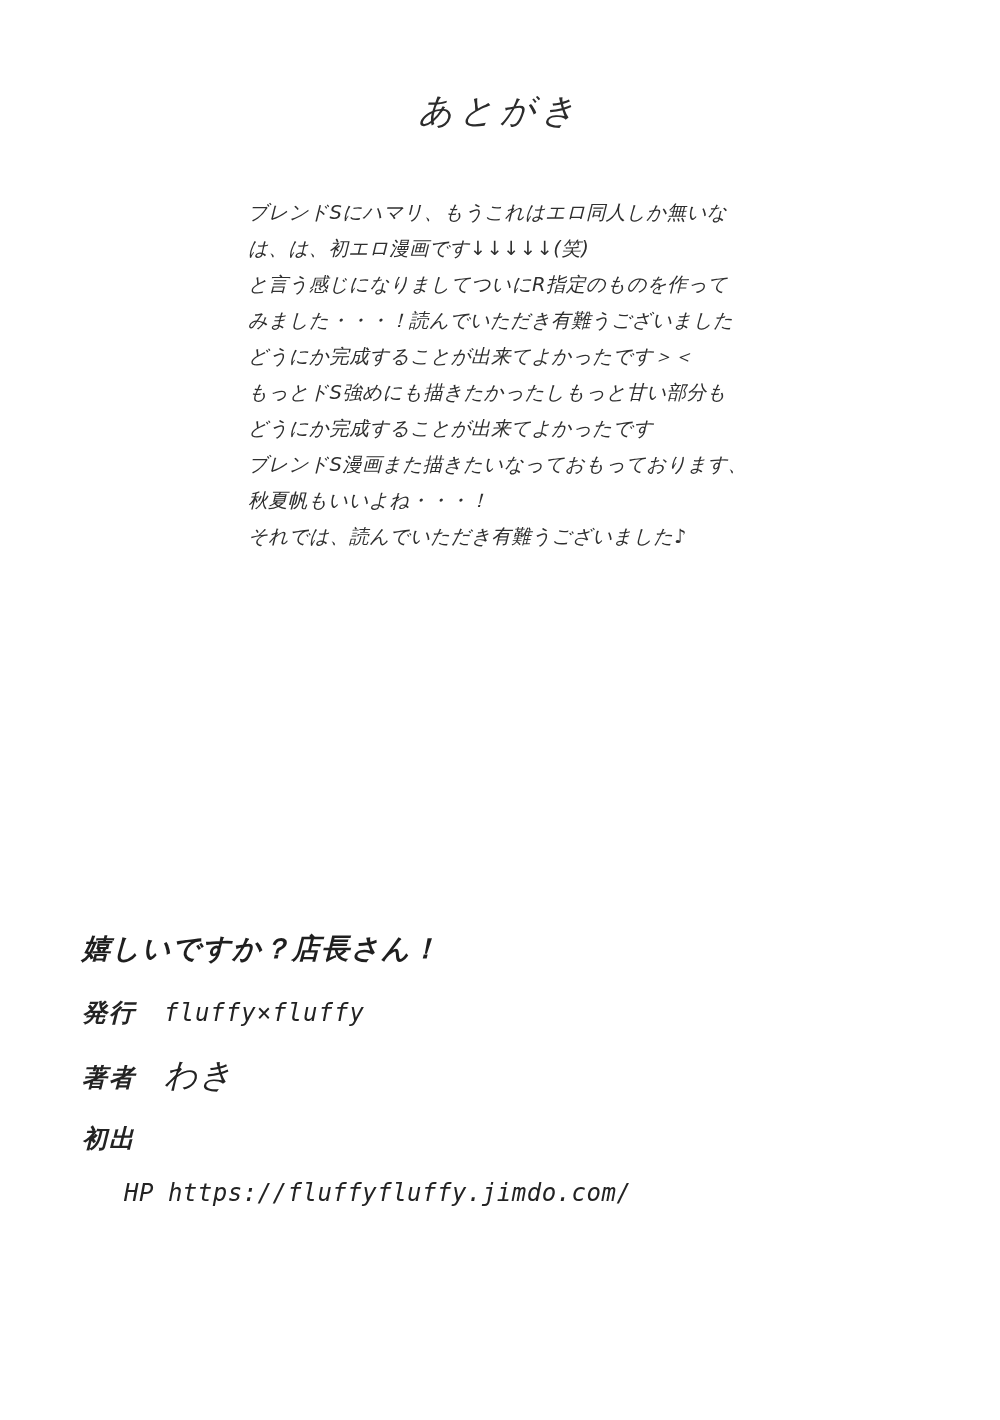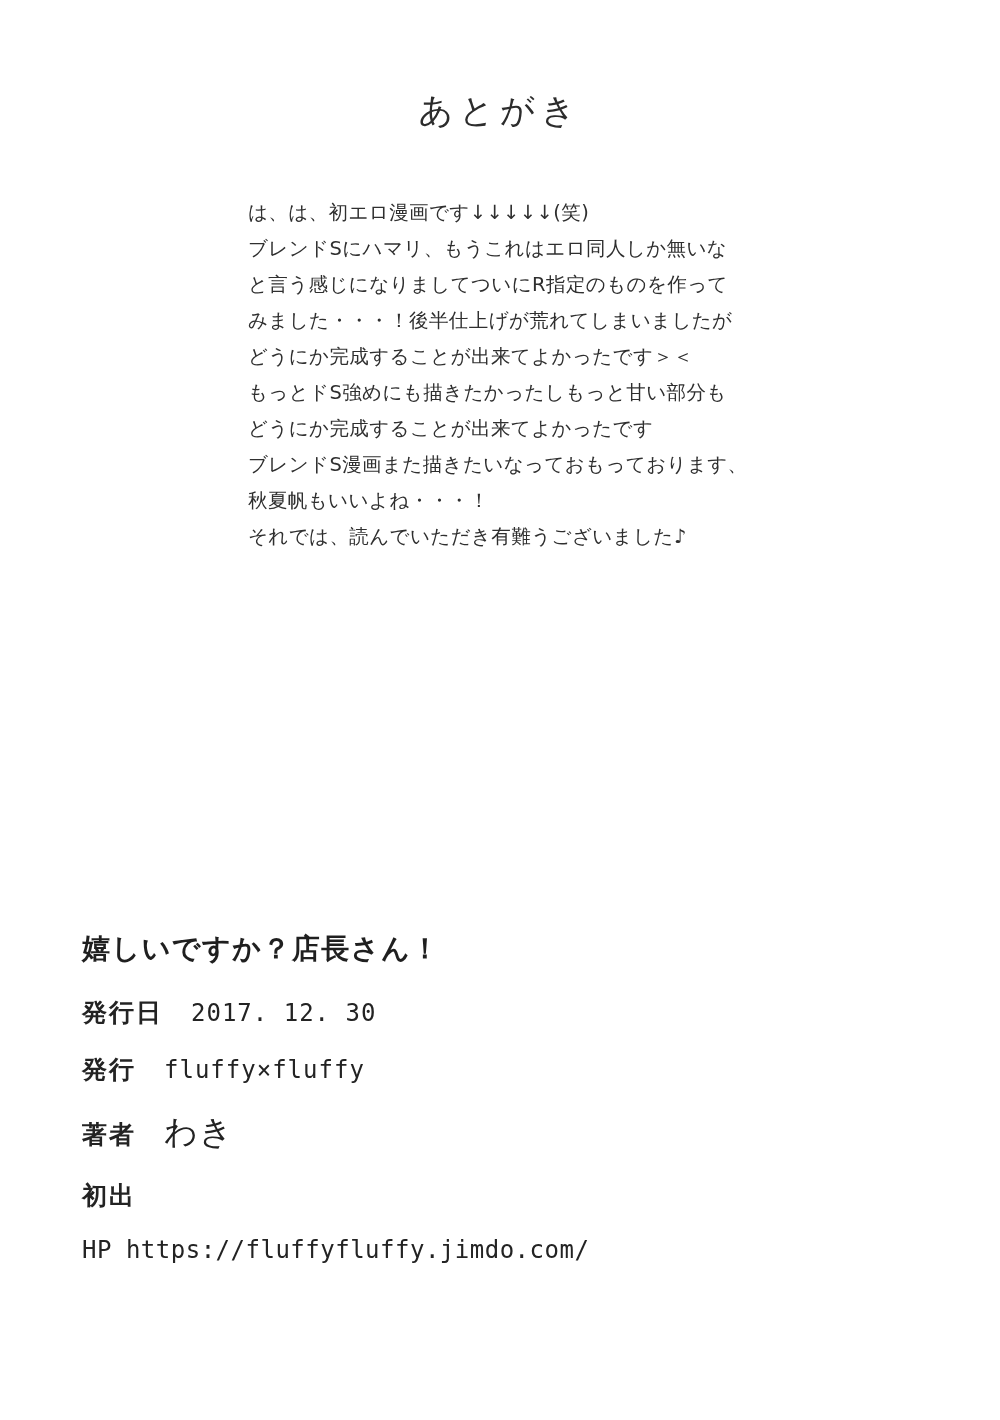--- a/index.html
+++ b/index.html
@@ -13,20 +13,21 @@
     font-family: "DejaVu Sans", sans-serif;
     color: #2a2a2a;
     position: relative;
     overflow: hidden;
   }
   .page {
     position: relative;
     width: 1000px;
     height: 1420px;
     box-sizing: border-box;
+    font-style: italic;
   }
 
   
   .afterword-title {
     position: absolute;
     top: 88px;
     left: 0;
     width: 1000px;
     text-align: center;
     font-size: 34px;
@@ -90,56 +91,53 @@
   }
   .link-row {
     display: flex;
     align-items: baseline;
     margin-bottom: 24px;
     font-family: "DejaVu Sans Mono", monospace;
     font-size: 24px;
     letter-spacing: 0.5px;
     color: #232323;
     white-space: nowrap;
+    margin-left: 42px;
   }
   .link-row .link-label {
     margin-right: 14px;
   }
   .link-row.pixiv {
     margin-top: 8px;
   }
 </style>
 </head>
 <body>
 
 <div class="page">
 
   <div class="afterword-title">あとがき</div>
 
   <div class="afterword-body">
+    <p>ブレンドSにハマリ、もうこれはエロ同人しか無いな</p>
     <p>は、は、初エロ漫画です↓↓↓↓↓(笑)</p>
-    <p>ブレンドSにハマリ、もうこれはエロ同人しか無いな</p>
     <p>と言う感じになりましてついにR指定のものを作って</p>
-    <p>みました・・・！後半仕上げが荒れてしまいましたが</p>
+    <p>みました・・・！読んでいただき有難うございました</p>
     <p>どうにか完成することが出来てよかったです＞＜</p>
     <p>もっとドS強めにも描きたかったしもっと甘い部分も</p>
     <p>どうにか完成することが出来てよかったです</p>
     <p>ブレンドS漫画また描きたいなっておもっております、</p>
     <p>秋夏帆もいいよね・・・！</p>
     <p>それでは、読んでいただき有難うございました♪</p>
   </div>
 
   <div class="colophon">
 
     <div class="colophon-title">嬉しいですか？店長さん！</div>
 
-    <div class="colophon-row">
-      <span class="colophon-label">発行日</span>
-      <span class="colophon-value">2017. 12. 30</span>
-    </div>
 
     <div class="colophon-row">
       <span class="colophon-label">発行</span>
       <span class="colophon-value">fluffy×fluffy</span>
     </div>
 
     <div class="colophon-row">
       <span class="colophon-label">著者</span>
       <span class="colophon-value jp">わき</span>
     </div>

